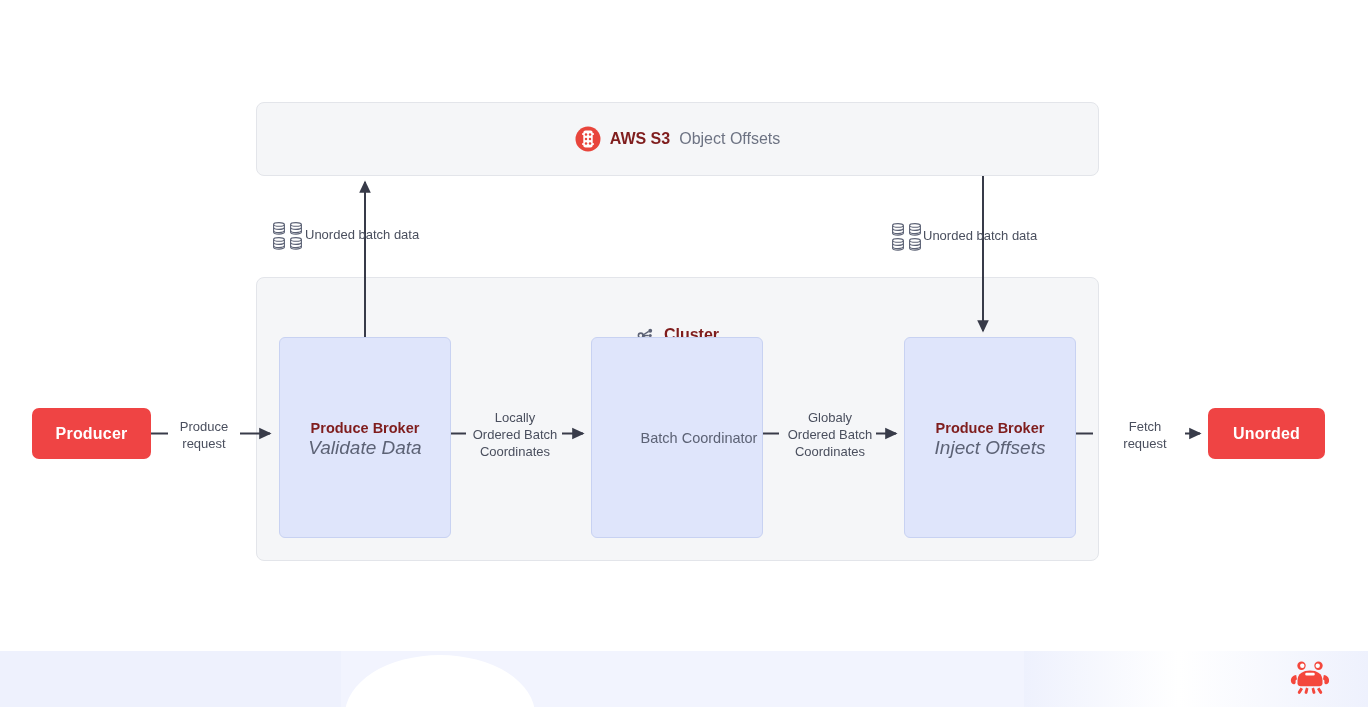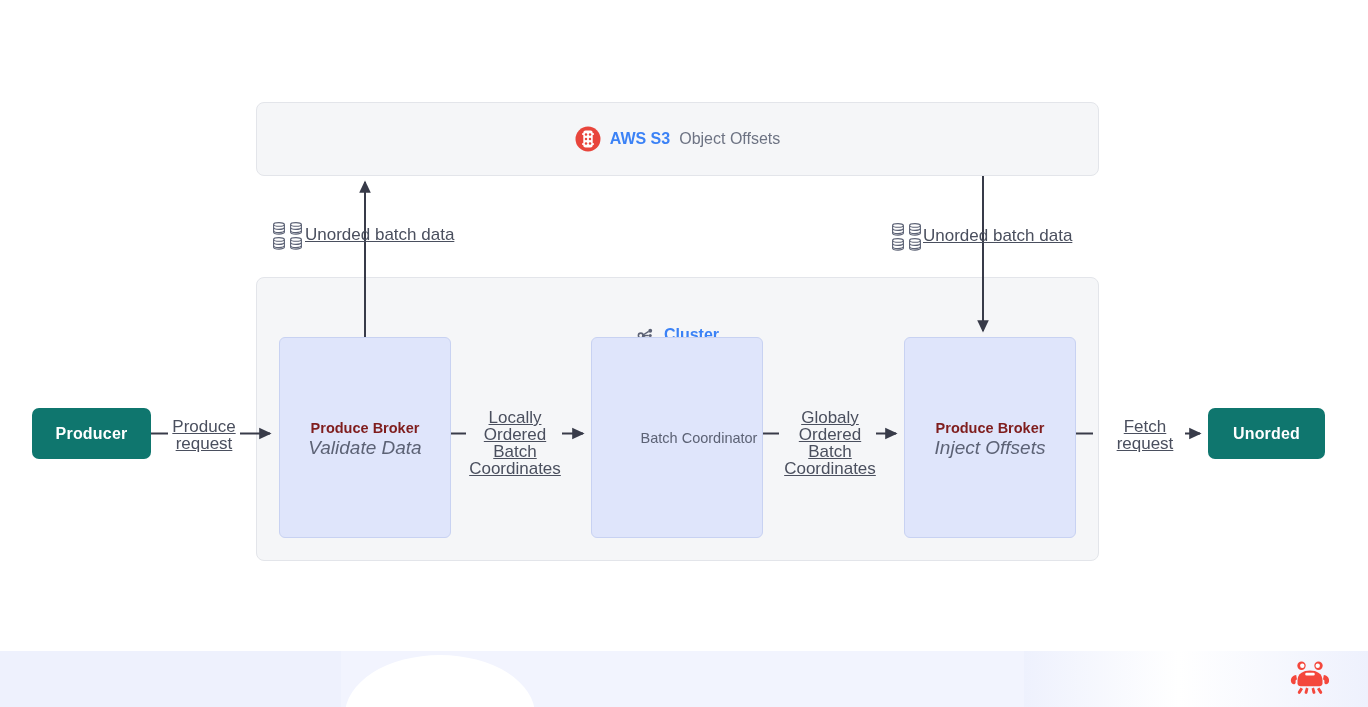--- a/index.html
+++ b/index.html
@@ -63,21 +63,21 @@
     position: absolute;
     box-sizing: border-box;
     display: flex;
     flex-direction: column;
     align-items: center;
     justify-content: center;
     text-align: center;
   }
 
   .dark-node {
-    background: #0f766e;
+    background: #ef4444;
     border-radius: 7px;
     color: #ffffff;
     font-size: 16px;
     font-weight: bold;
     letter-spacing: 0.2px;
   }
 
   .container-box {
     position: absolute;
     box-sizing: border-box;
@@ -121,36 +121,35 @@
     position: absolute;
     display: flex;
     align-items: center;
     justify-content: center;
     gap: 9px;
     font-size: 16px;
     color: #5c6275;
   }
   .box-header .hdr-strong {
     font-weight: bold;
-    color: #3b82f6;
+    color: #7f1d1d;
   }
   .box-header .hdr-light {
     color: #6d7383;
     font-weight: normal;
   }
 
   
   .edge-label {
     position: absolute;
-    font-size: 17px;
+    font-size: 13px;
     line-height: 17px;
     color: #4a4f5e;
     text-align: center;
     white-space: pre-line;
-    text-decoration: underline;
   }
   .edge-label.left-align {
     text-align: left;
   }
 
   
   .db-group {
     position: absolute;
     display: grid;
     grid-template-columns: 14px 14px;

